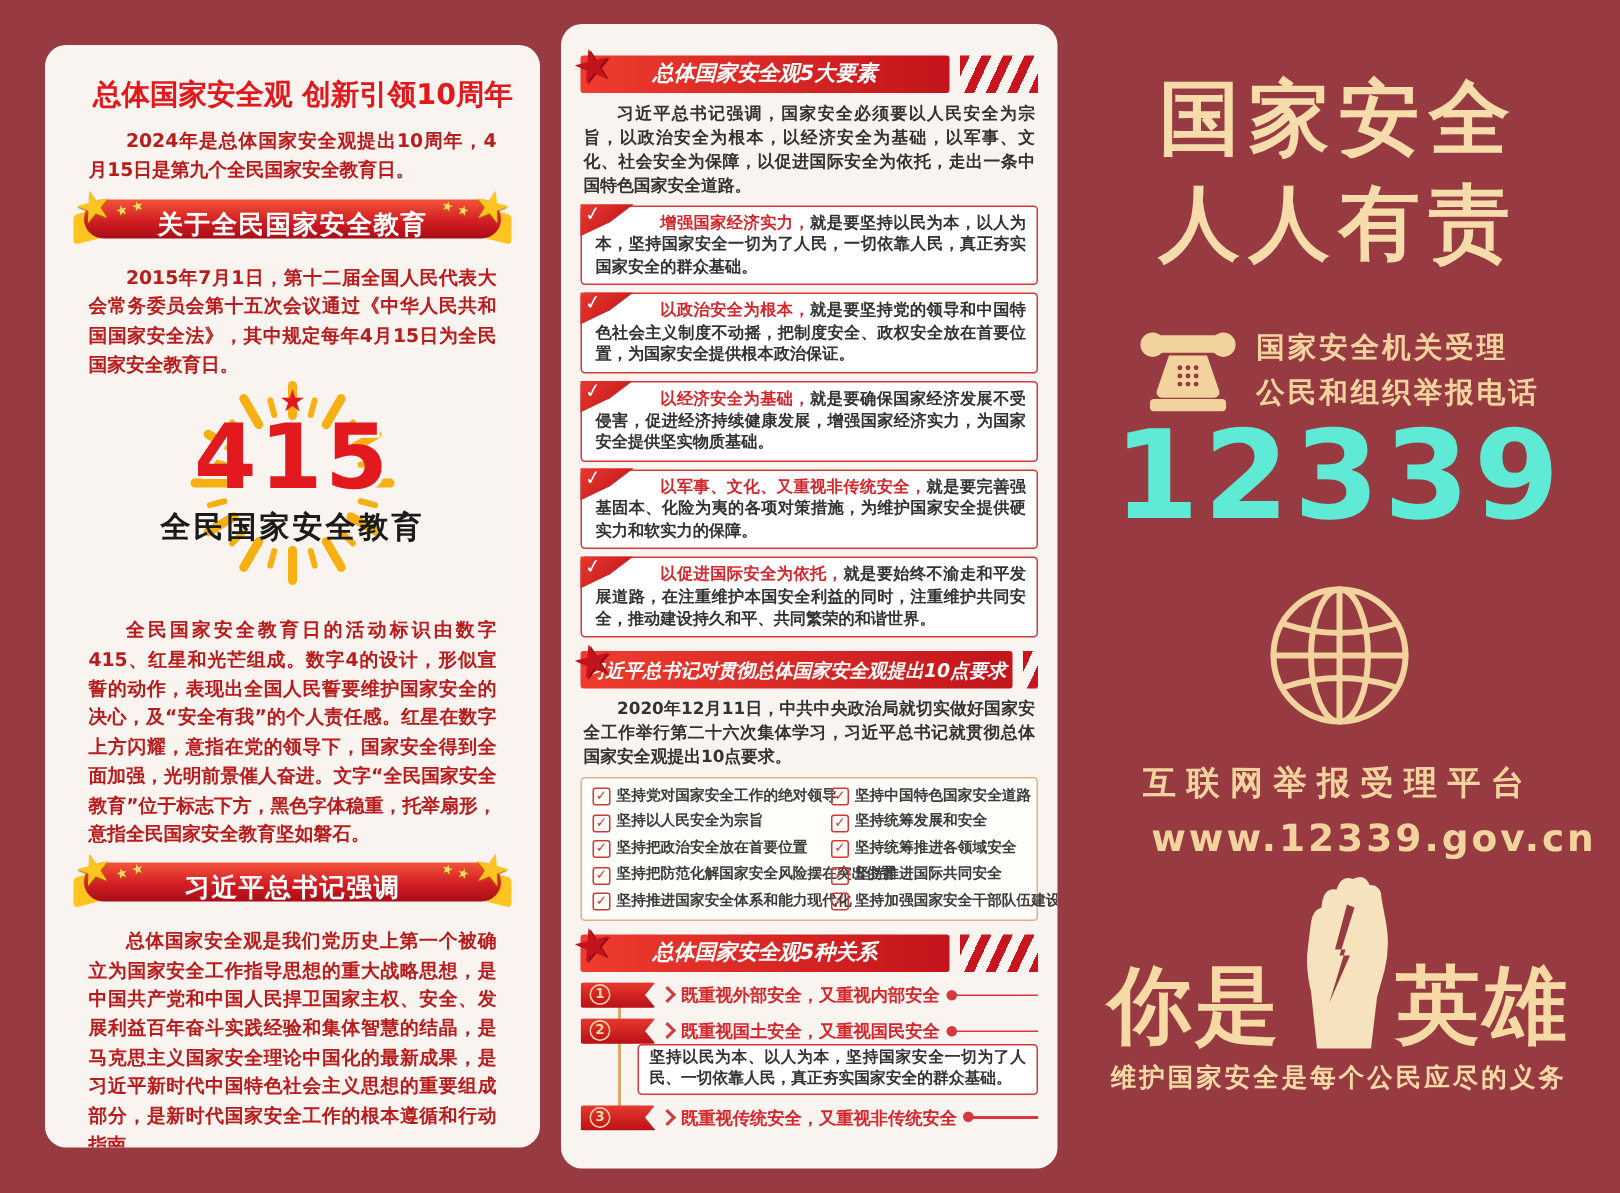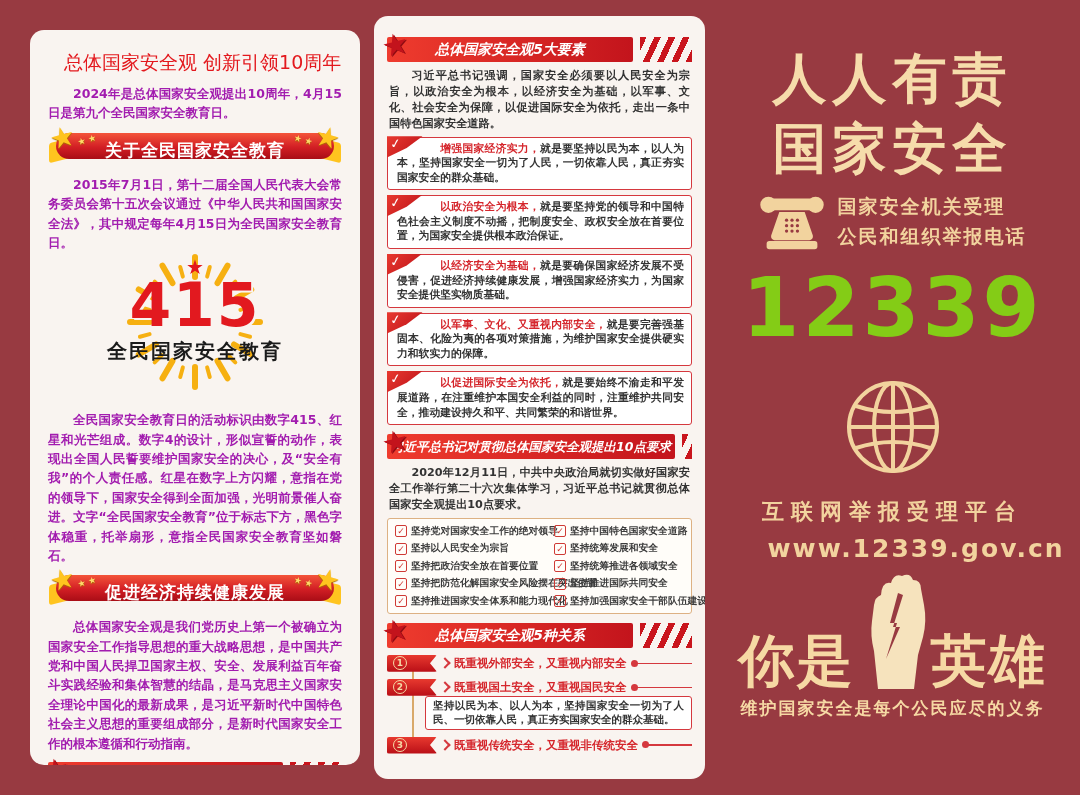--- a/index.html
+++ b/index.html
@@ -10,26 +10,26 @@
   }
   .card{
     position:absolute;background:#f9f4f0;border-radius:14px;
     box-sizing:border-box;overflow:hidden;
   }
   .card-left{left:30px;top:30px;width:330px;height:735px;padding:16px 18px;}
   .card-mid{left:374px;top:16px;width:331px;height:763px;padding:12px 13px;}
 
   
   .lp-title{
-    font-size:19px;font-weight:400;color:#e3181d;text-align:left;
-    white-space:nowrap;margin:4px 16px 8px;letter-spacing:0px;
+    font-size:19px;font-weight:700;color:#e3181d;text-align:right;
+    white-space:nowrap;margin:4px 0 8px;letter-spacing:0px;
   }
   .para{
-    font-size:12.5px;line-height:1.55;color:#a21caf;text-align:justify;
-    text-indent:2em;margin:5px 0;font-weight:600;
+    font-size:12.5px;line-height:1.55;color:#b91c1c;text-align:justify;
+    text-indent:2em;margin:5px 11px;font-weight:600;
   }
   .para-mid{
     font-size:11.2px;line-height:1.42;color:#333;text-align:justify;
     text-indent:2em;margin:5px 2px;font-weight:600;
   }
 
   
   .ribbon1{position:relative;height:34px;margin:10px 0 8px;}
   .ribbon1:before,.ribbon1:after{
     content:"";position:absolute;top:7px;width:26px;height:20px;background:#ffc41f;
@@ -153,24 +153,24 @@
 
   
   .right-zone{
     position:absolute;left:705px;top:0;width:375px;height:795px;
     display:flex;flex-direction:column;align-items:center;color:#f2d39e;
   }
   .slogan{
     margin-top:44px;font-size:54px;font-weight:900;letter-spacing:6px;
     line-height:1.3;text-align:center;color:#f6dcab;
   }
-  .phone-row{display:flex;align-items:center;gap:13px;margin-top:8px;}
+  .phone-row{display:flex;align-items:flex-start;gap:13px;margin-top:34px;}
   .phone-label{font-size:19px;font-weight:800;letter-spacing:2px;line-height:1.55;color:#f2d39e;}
   .phone-number{
-    font-size:82px;font-weight:900;letter-spacing:3px;line-height:1;margin-top:16px;color:#84cc16;text-align:center;
+    font-size:82px;font-weight:900;letter-spacing:3px;line-height:1;margin-top:0;color:#5eead4;text-align:center;
   }
   .web-label{font-size:22px;font-weight:800;letter-spacing:7px;margin-top:16px;}
   .web-url{font-size:25px;font-weight:800;letter-spacing:2px;margin-top:7px;margin-left:47px;}
   .hero-row{
     display:flex;align-items:flex-end;margin-top:22px;height:104px;
     font-size:56px;font-weight:900;letter-spacing:2px;color:#f6d9a4;line-height:1;
   }
   .hero-row .fist{margin:0 -10px -2px;}
   .hero-caption{font-size:17px;font-weight:800;letter-spacing:2px;margin-top:8px;color:#f6d9a4;}
   .globe-wrap{margin-top:28px;}
@@ -223,21 +223,21 @@
     </svg>
     <div class="logo-star">★</div>
     <div class="logo-num">415</div>
     <div class="logo-cap">全民国家安全教育</div>
   </div>
 
   <p class="para">全民国家安全教育日的活动标识由数字415、红星和光芒组成。数字4的设计，形似宣誓的动作，表现出全国人民誓要维护国家安全的决心，及“安全有我”的个人责任感。红星在数字上方闪耀，意指在党的领导下，国家安全得到全面加强，光明前景催人奋进。文字“全民国家安全教育”位于标志下方，黑色字体稳重，托举扇形，意指全民国家安全教育坚如磐石。</p>
 
   <div class="ribbon1">
     <span class="ribbon1-star l">★</span>
-    <div class="ribbon1-bar">促进经济持续健康发展</div>
+    <div class="ribbon1-bar">习近平总书记强调</div>
     <span class="ribbon1-star r">★</span>
   </div>
 
   <p class="para">总体国家安全观是我们党历史上第一个被确立为国家安全工作指导思想的重大战略思想，是中国共产党和中国人民捍卫国家主权、安全、发展利益百年奋斗实践经验和集体智慧的结晶，是马克思主义国家安全理论中国化的最新成果，是习近平新时代中国特色社会主义思想的重要组成部分，是新时代国家安全工作的根本遵循和行动指南。</p>
 
   <div class="bar2">
     <span class="bar2-star">★</span>
     <div class="bar2-text">国家安全涵盖领域</div>
     <div class="bar2-stripes"></div>
   </div>
@@ -269,21 +269,21 @@
   <div class="elem-box">
     <span class="elem-badge">
         <i class="elem-check">✓</i>
       </span>
     <p class="elem-text"><b class="elem-lead">以经济安全为基础，</b><span>就是要确保国家经济发展不受侵害，促进经济持续健康发展，增强国家经济实力，为国家安全提供坚实物质基础。</span></p>
   </div>
   <div class="elem-box">
     <span class="elem-badge">
         <i class="elem-check">✓</i>
       </span>
-    <p class="elem-text"><b class="elem-lead">以军事、文化、又重视内部安全，</b><span>就是要完善强基固本、化险为夷的各项对策措施，为维护国家安全提供硬实力和软实力的保障。</span></p>
+    <p class="elem-text"><b class="elem-lead">以军事、文化、又重视非传统安全，</b><span>就是要完善强基固本、化险为夷的各项对策措施，为维护国家安全提供硬实力和软实力的保障。</span></p>
   </div>
   <div class="elem-box">
     <span class="elem-badge">
         <i class="elem-check">✓</i>
       </span>
     <p class="elem-text"><b class="elem-lead">以促进国际安全为依托，</b><span>就是要始终不渝走和平发展道路，在注重维护本国安全利益的同时，注重维护共同安全，推动建设持久和平、共同繁荣的和谐世界。</span></p>
   </div>
 
   <div class="bar2">
     <span class="bar2-star">★</span>
@@ -374,22 +374,22 @@
         <span class="rel-line"></span>
       </div>
 
     </div>
 
   </div>
 </div>
 
 <div class="right-zone">
   <div class="slogan">
+    <div>国家安全</div>
     <div>人人有责</div>
-    <div>国家安全</div>
   </div>
 
   <div class="phone-row">
     <svg width="66" height="58" viewBox="0 0 72 64">
       <g fill="#f2d39e">
         <circle cx="10" cy="13" r="9"></circle>
         <circle cx="62" cy="13" r="9"></circle>
         <rect x="10" y="6" width="52" height="13" rx="6"></rect>
         <path d="M22,21 h28 l9,26 a4,4 0 0 1 -4,5 h-38 a4,4 0 0 1 -4,-5 z"></path>
         <rect x="8" y="53" width="56" height="9" rx="3"></rect>

